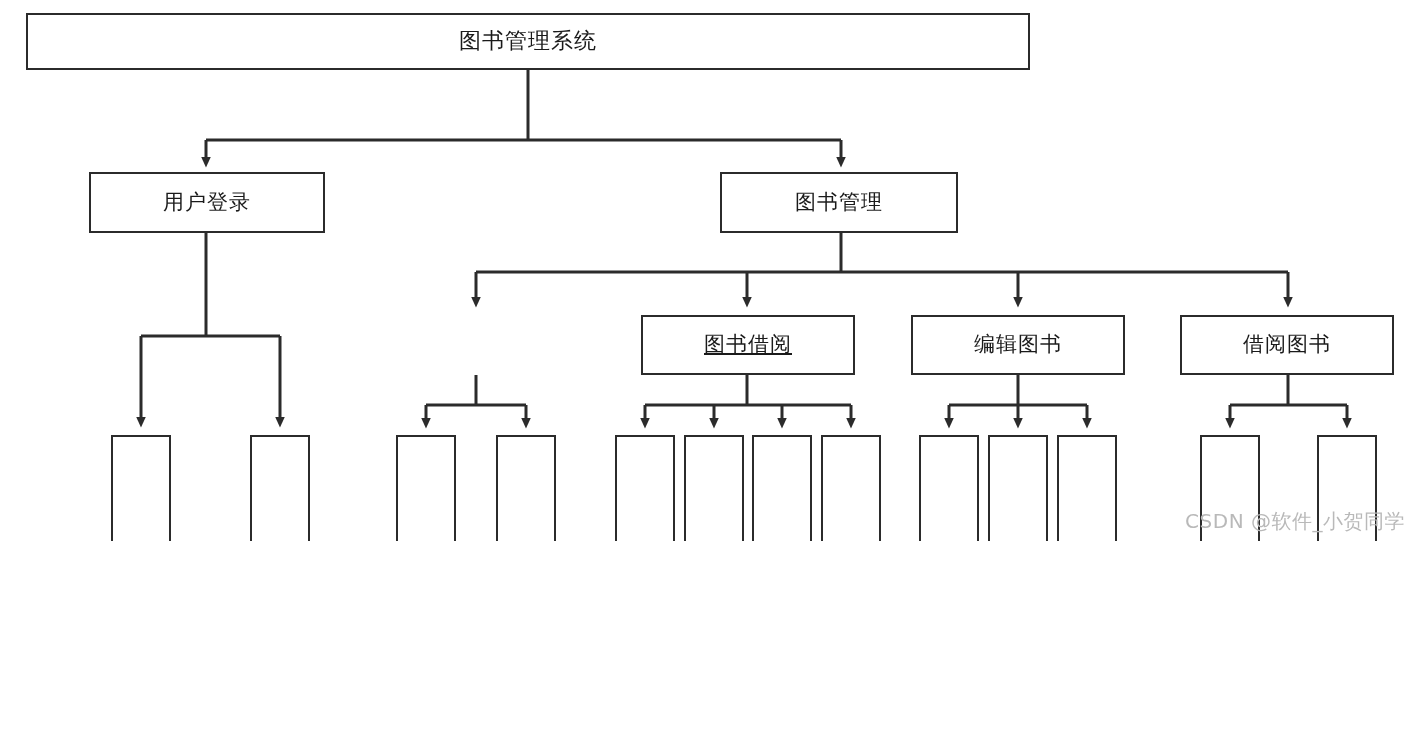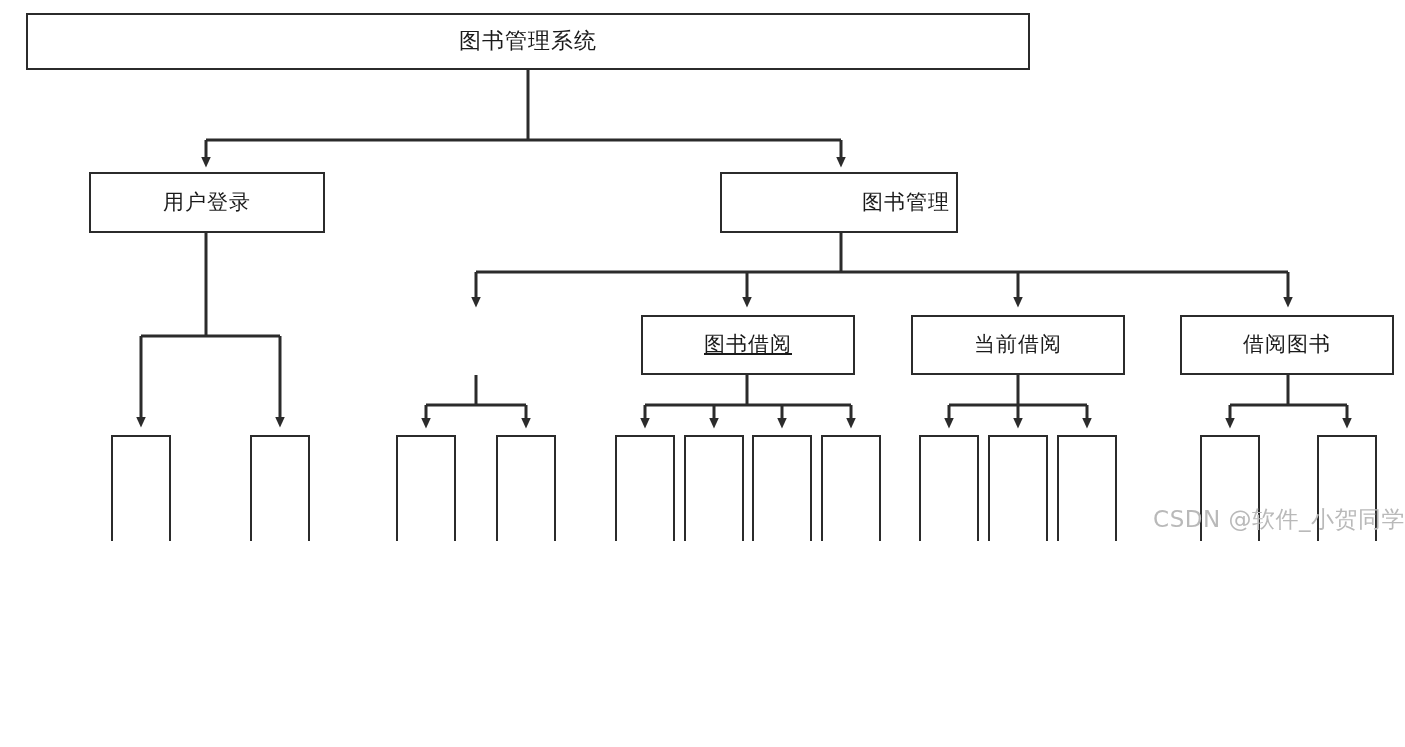--- a/index.html
+++ b/index.html
@@ -59,21 +59,21 @@
   }
   .node.vert .vtext {
     writing-mode: vertical-rl;
     text-orientation: upright;
     display: block;
   }
   .watermark {
     position: absolute;
     right: 8px;
     bottom: 6px;
-    font-size: 23px;
+    font-size: 20px;
     color: #b9b9b9;
     letter-spacing: 0.5px;
     white-space: nowrap;
     font-family: "DejaVu Sans", "Liberation Sans", sans-serif;
   }
 </style>
 </head>
 <body>
 
 <div id="canvas">
@@ -141,31 +141,31 @@
   </svg>
 
   <div class="node horiz root" style="left:18px; top:13px; width:1004px; height:57px;">
     <span>图书管理系统</span>
   </div>
 
   <div class="node horiz" style="left:81px; top:172px; width:236px; height:61px;">
     <span>用户登录</span>
   </div>
 
-  <div class="node horiz" style="left:712px; top:172px; width:238px; height:61px;justify-content:flex-end;">
+  <div class="node horiz" style="left:712px; top:172px; width:238px; height:61px;">
     <span>图书管理</span>
   </div>
 
 
   <div class="node horiz" style="left:633px; top:315px; width:214px; height:60px;text-decoration:underline;">
     <span>图书借阅</span>
   </div>
 
   <div class="node horiz" style="left:903px; top:315px; width:214px; height:60px;">
-    <span>当前借阅</span>
+    <span>编辑图书</span>
   </div>
 
   <div class="node horiz" style="left:1172px; top:315px; width:214px; height:60px;">
     <span>借阅图书</span>
   </div>
 
   <div class="node vert" style="left:103px; top:435px; width:60px; height:300px;">
     <span class="vtext">用户登录</span>
   </div>
 

